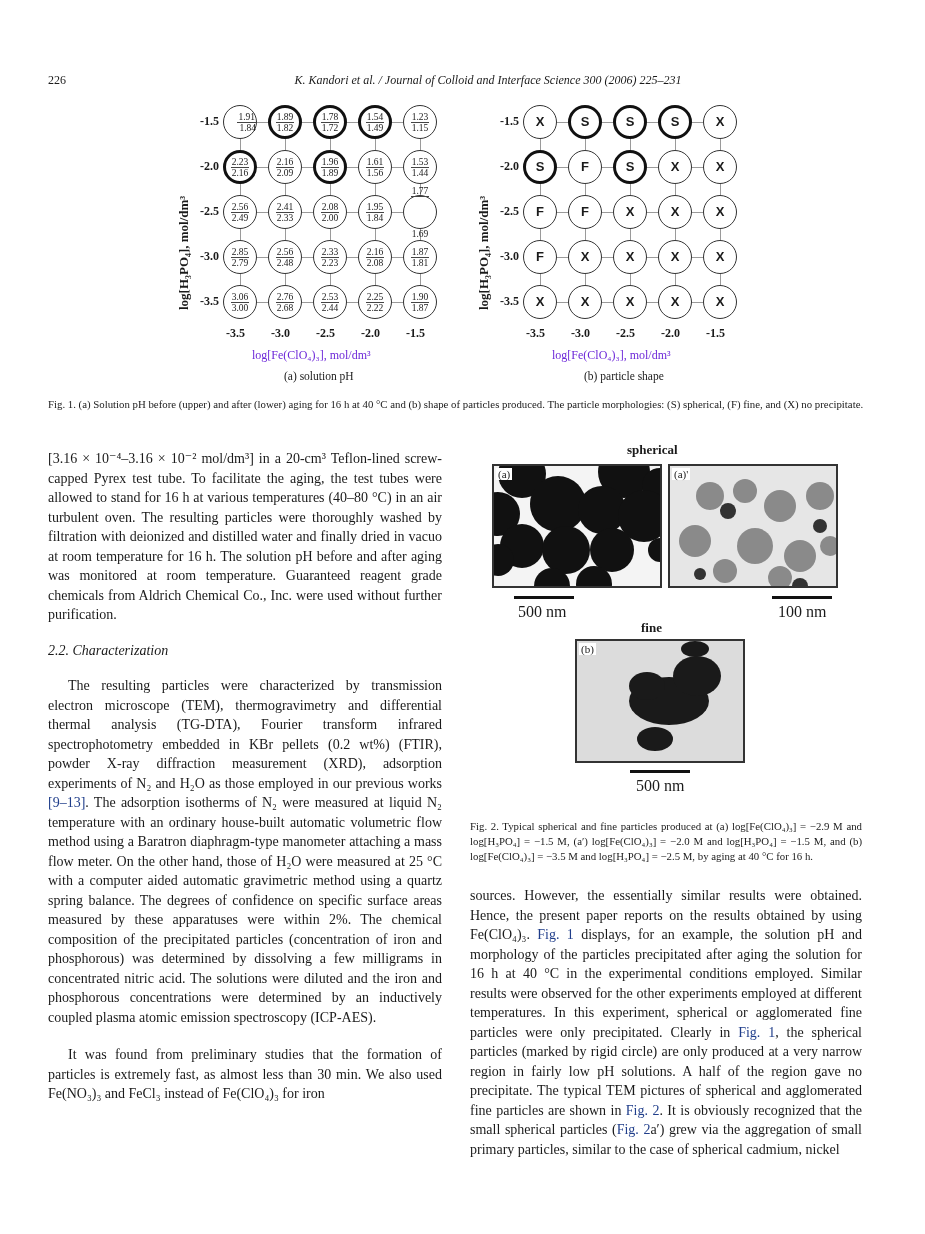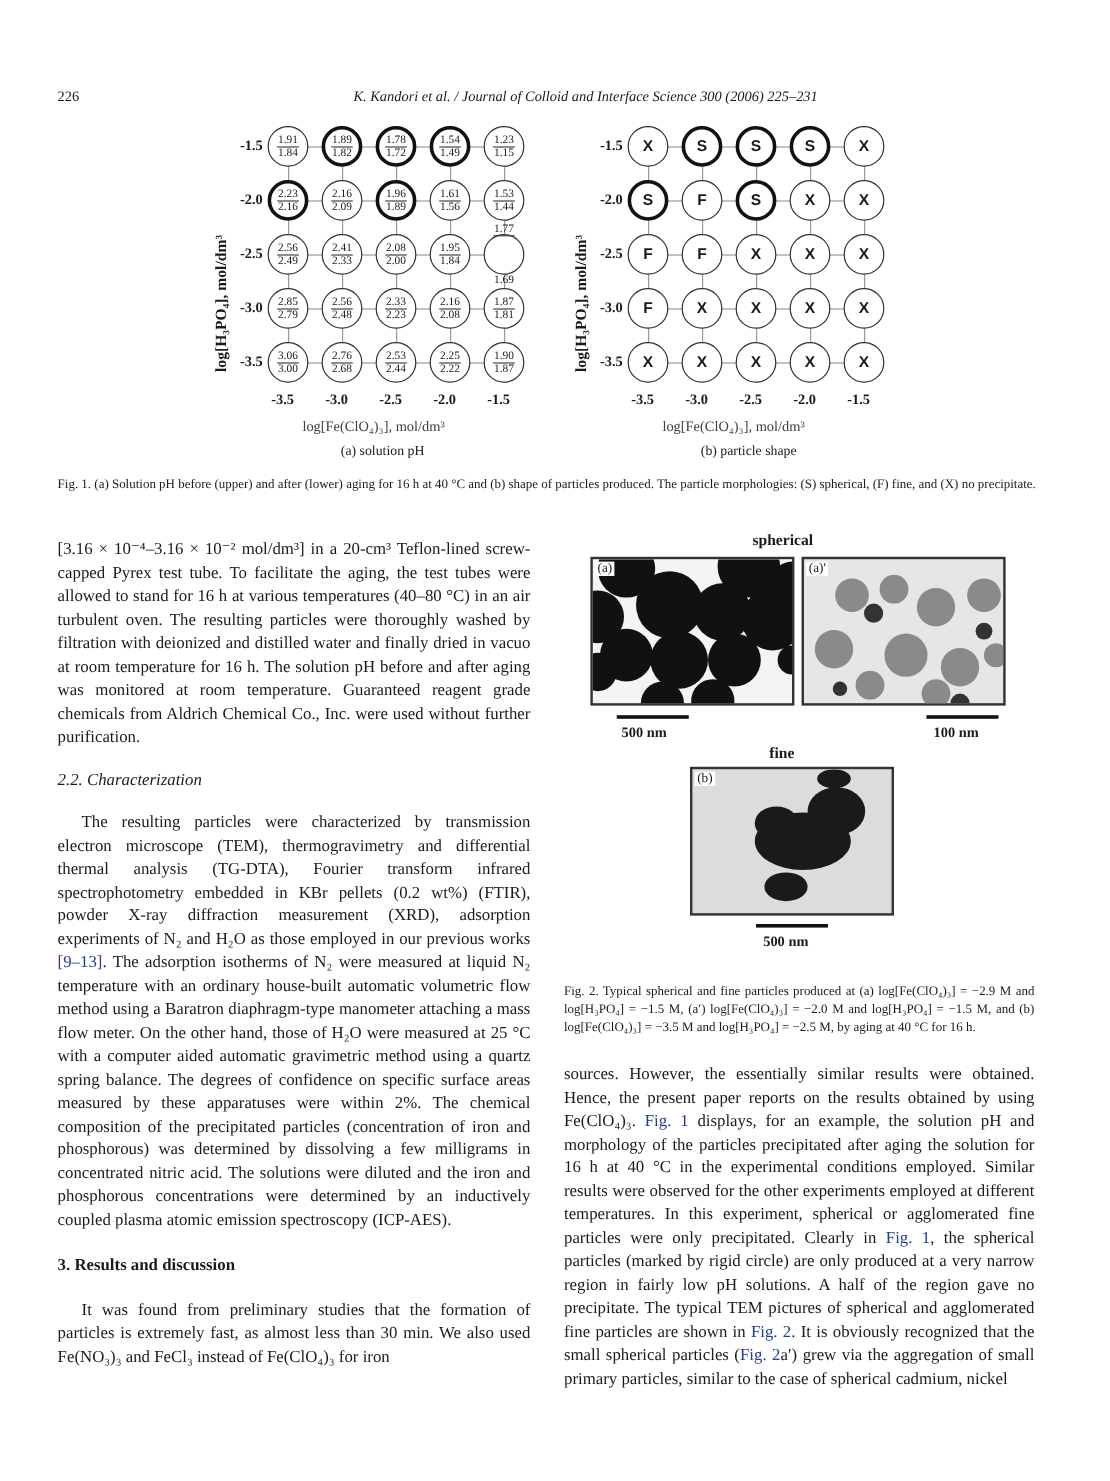--- a/index.html
+++ b/index.html
@@ -14,57 +14,57 @@
   .grid-fig .hline { position:absolute; height:1px; background:#9a9a9a; }
   .grid-fig .vline { position:absolute; width:1px; background:#9a9a9a; }
   .node { position:absolute; width:34px; height:34px; border-radius:50%; border:1.3px solid #333;
           background:#fff; box-sizing:border-box; display:flex; flex-direction:column;
           align-items:center; justify-content:center; font-size:9.5px; line-height:10px; }
   .node.sph { border:3px solid #111; }
   .node .v1 { border-bottom:1px solid #444; padding:0 1px; }
   .node.shape { font-family:"Liberation Sans","DejaVu Sans",sans-serif; font-weight:bold; font-size:13px; }
   .tick { position:absolute; font-weight:bold; font-size:12px; }
   .ylabel { position:absolute; transform:rotate(-90deg); transform-origin:left top; font-size:13px; white-space:nowrap; font-weight:bold; }
-  .xlabel { position:absolute; font-size:12px; color:#404040; white-space:nowrap; }
+  .xlabel { position:absolute; font-size:12px; color:#6d28d9; white-space:nowrap; }
   .subcap { position:absolute; font-size:11.5px; white-space:nowrap; }
 
   .figcap { position:absolute; font-size:10.8px; line-height:15px; text-align:justify; }
   .col { position:absolute; font-size:14px; line-height:19.5px; text-align:justify; }
   .col p { margin:0; }
   .indent { text-indent:20px; }
   .sec-h { font-style:italic; }
   .sec-bold { font-weight:bold; }
   .ref { color:#1f3d8a; }
 
   .tem-title { position:absolute; font-weight:bold; font-size:13px; }
   .tem { position:absolute; border:2px solid #333; box-sizing:border-box; overflow:hidden; }
   .tem .lbl { position:absolute; left:2px; top:2px; background:#fff; font-size:11px; padding:0 2px; }
   .scalebar { position:absolute; height:3px; background:#111; }
-  .scalelbl { position:absolute; font-weight:bold; font-size:12px; }
+  .scalelbl { position:absolute; font-weight:normal; font-size:16px; }
 </style>
 </head>
 <body>
 
 <div class="abs running-head">
   <span class="pg">226</span>
   <span class="jr">K. Kandori et al. / Journal of Colloid and Interface Science 300 (2006) 225–231</span>
 </div>
 
 <div class="grid-fig" id="figA" style="left:170px;top:100px;width:290px;height:290px;">
     <div class="hline" style="left: 70px; top: 22px; width: 180px;"></div>
     <div class="vline" style="left: 70px; top: 22px; height: 180px;"></div>
     <div class="hline" style="left: 70px; top: 67px; width: 180px;"></div>
     <div class="vline" style="left: 115px; top: 22px; height: 180px;"></div>
     <div class="hline" style="left: 70px; top: 112px; width: 180px;"></div>
     <div class="vline" style="left: 160px; top: 22px; height: 180px;"></div>
     <div class="hline" style="left: 70px; top: 157px; width: 180px;"></div>
     <div class="vline" style="left: 205px; top: 22px; height: 180px;"></div>
     <div class="hline" style="left: 70px; top: 202px; width: 180px;"></div>
     <div class="vline" style="left: 250px; top: 22px; height: 180px;"></div>
-    <div class="node" style="left: 53px; top: 5px;">
+    <div class="node" style="left: 53px; top: 5px; align-items: flex-end;">
       <span class="v1">1.91</span>
       <span>1.84</span>
     </div>
     <div class="node sph" style="left: 98px; top: 5px;">
       <span class="v1">1.89</span>
       <span>1.82</span>
     </div>
     <div class="node sph" style="left: 143px; top: 5px;">
       <span class="v1">1.78</span>
       <span>1.72</span>
@@ -222,21 +222,20 @@
     <div class="xlabel" style="left: 82px; top: 248px;">log[Fe(ClO₄)₃], mol/dm³</div>
     <div class="subcap" style="left: 114px; top: 270px;">(b) particle shape</div>
   </div>
 
 <div class="figcap" style="left:48px;top:397px;width:830px;">Fig. 1. (a) Solution pH before (upper) and after (lower) aging for 16 h at 40 °C and (b) shape of particles produced. The particle morphologies: (S) spherical, (F) fine, and (X) no precipitate.</div>
 
 <div class="col" style="left:48px;top:449px;width:394px;">
   <p>[3.16 × 10⁻⁴–3.16 × 10⁻² mol/dm³] in a 20-cm³ Teflon-lined screw-capped Pyrex test tube. To facilitate the aging, the test tubes were allowed to stand for 16 h at various temperatures (40–80 °C) in an air turbulent oven. The resulting particles were thoroughly washed by filtration with deionized and distilled water and finally dried in vacuo at room temperature for 16 h. The solution pH before and after aging was monitored at room temperature. Guaranteed reagent grade chemicals from Aldrich Chemical Co., Inc. were used without further purification.</p>
   <p class="sec-h" style="margin-top:16px;">2.2.  Characterization</p>
   <p class="indent" style="margin-top:16px;"><span>The resulting particles were characterized by transmission electron microscope (TEM), thermogravimetry and differential thermal analysis (TG-DTA), Fourier transform infrared spectrophotometry embedded in KBr pellets (0.2 wt%) (FTIR), powder X-ray diffraction measurement (XRD), adsorption experiments of N₂ and H₂O as those employed in our previous works </span><a class="ref">[9–13]</a><span>. The adsorption isotherms of N₂ were measured at liquid N₂ temperature with an ordinary house-built automatic volumetric flow method using a Baratron diaphragm-type manometer attaching a mass flow meter. On the other hand, those of H₂O were measured at 25 °C with a computer aided automatic gravimetric method using a quartz spring balance. The degrees of confidence on specific surface areas measured by these apparatuses were within 2%. The chemical composition of the precipitated particles (concentration of iron and phosphorous) was determined by dissolving a few milligrams in concentrated nitric acid. The solutions were diluted and the iron and phosphorous concentrations were determined by an inductively coupled plasma atomic emission spectroscopy (ICP-AES).</span></p>
-  <p class="sec-bold" style="margin-top:18px;">3.  Results and discussion</p>
   <p class="indent" style="margin-top:18px;">It was found from preliminary studies that the formation of particles is extremely fast, as almost less than 30 min. We also used Fe(NO₃)₃ and FeCl₃ instead of Fe(ClO₄)₃ for iron</p>
 </div>
 
 <div>
   <div class="tem-title" style="left:627px;top:442px;">spherical</div>
   <div class="tem" style="left:492px;top:464px;width:170px;height:124px;background:#f4f4f4;">
     <svg width="170" height="124">
       <circle cx="28" cy="8" r="24" fill="#111"></circle>
         <circle cx="130" cy="6" r="26" fill="#111"></circle>
       <circle cx="166" cy="20" r="18" fill="#111"></circle>

